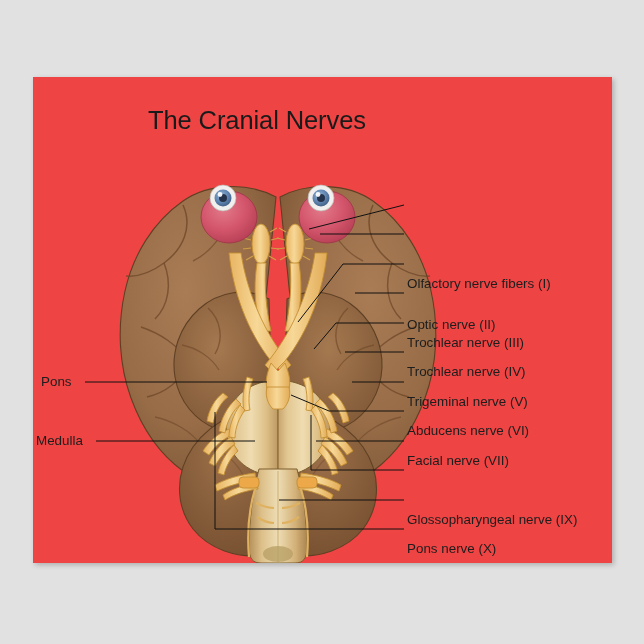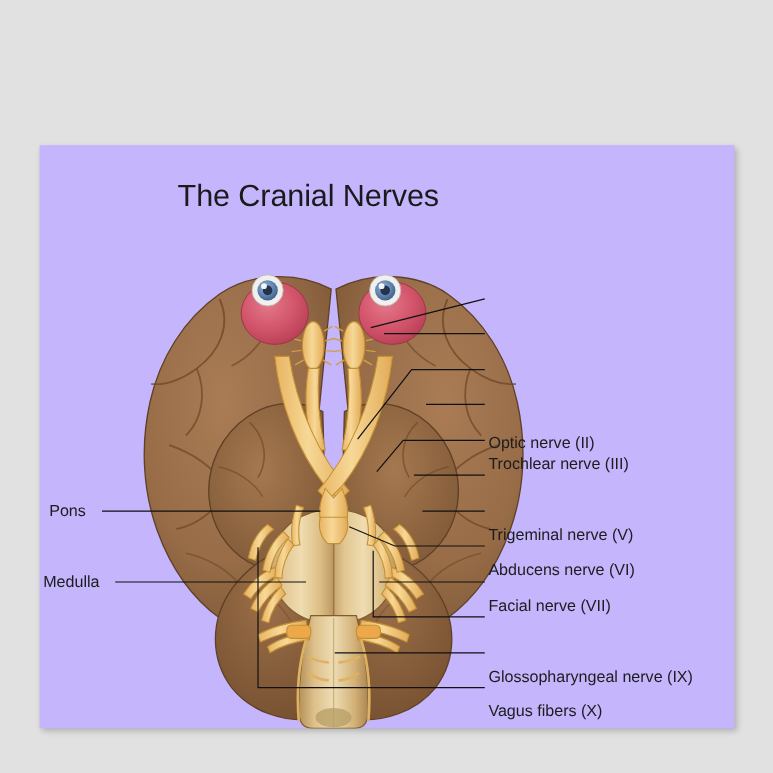--- a/index.html
+++ b/index.html
@@ -7,23 +7,22 @@
     width:644px;height:644px;
     background:#e2e1e1;
     font-family:"Liberation Sans", sans-serif;
     overflow:hidden;
     position:relative;
   }
   #poster{
     position:absolute;
     left:33px;top:77px;
     width:579px;height:486px;
-    background:#c4b5fd;
+    background:#ef4444;
     box-shadow:2px 2px 5px rgba(0,0,0,0.22);
-    margin-top:44px;
   }
   #title{
     position:absolute;
     left:115px;top:29px;
     font-size:25.5px;
     color:#1a1a1a;
     letter-spacing:-0.1px;
     white-space:nowrap;
     font-weight:normal;
   }
@@ -311,24 +310,26 @@
       <path d="M371 423 L 246 423"></path>
       <path d="M371 452 L 182 452 L 182 335"></path>
     </g>
 
     <g stroke="#111111" stroke-width="1" fill="none">
       <path d="M52 305 L 234 305"></path>
       <path d="M63 364 L 222 364"></path>
     </g>
   </svg>
 
+  <div class="label" style="top:199px">Olfactory nerve fibers (I)</div>
   <div class="label" style="top:240px">Optic nerve (II)</div>
   <div class="label" style="top:258px">Trochlear nerve (III)</div>
+  <div class="label" style="top:287px">Trochlear nerve (IV)</div>
   <div class="label" style="top:346px">Abducens nerve (VI)</div>
   <div class="label" style="top:317px">Trigeminal nerve (V)</div>
   <div class="label" style="top:376px">Facial nerve (VII)</div>
   <div class="label" style="top:435px">Glossopharyngeal nerve (IX)</div>
-  <div class="label" style="top:464px">Vagus fibers (X)</div>
+  <div class="label" style="top:464px">Pons nerve (X)</div>
 
   <div class="lbl-left" style="left:8px;top:297px">Pons</div>
   <div class="lbl-left" style="left:3px;top:356px">Medulla</div>
 
 </div>
 
 </body></html>

